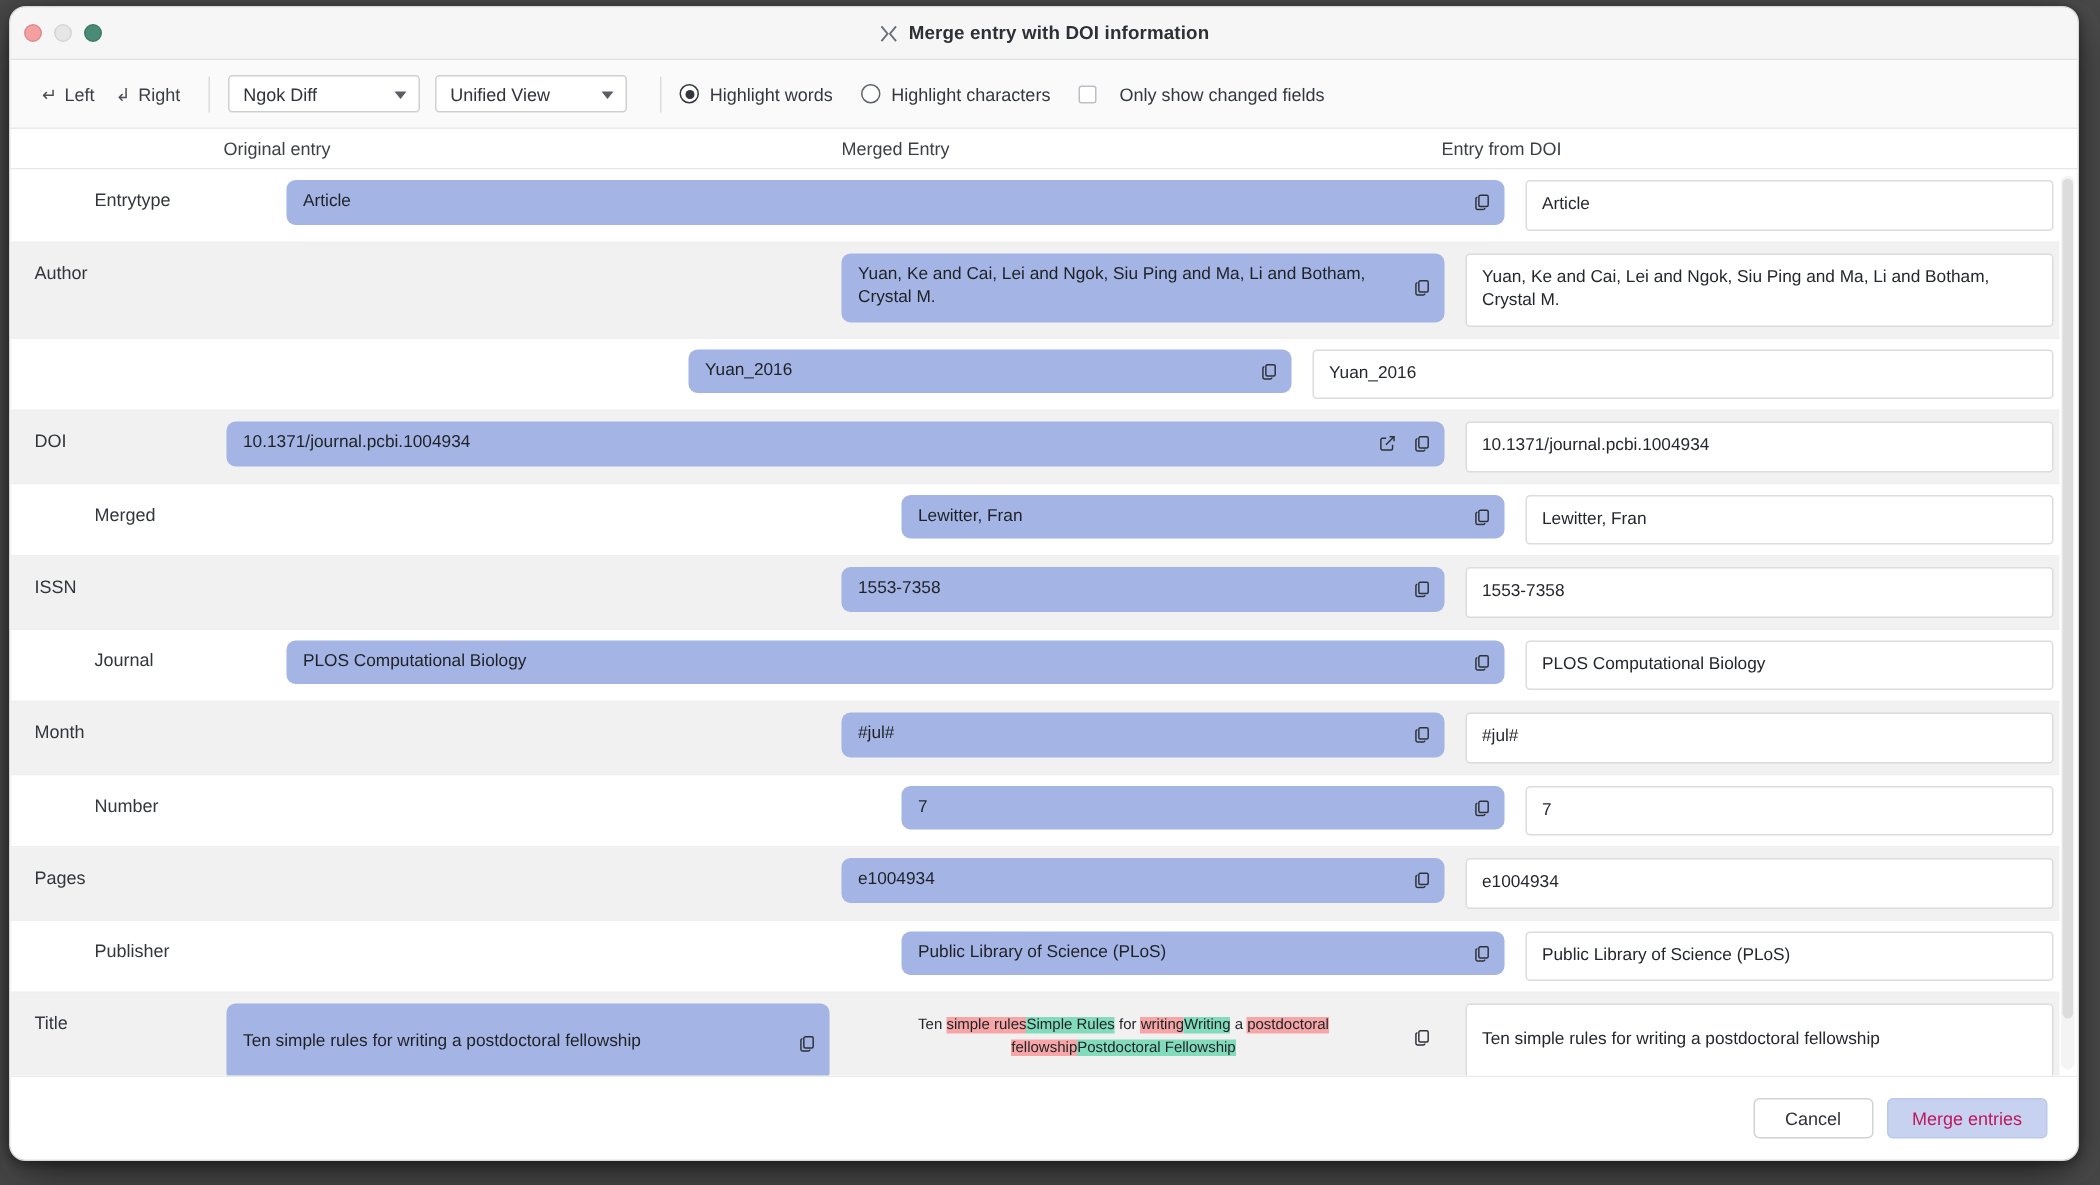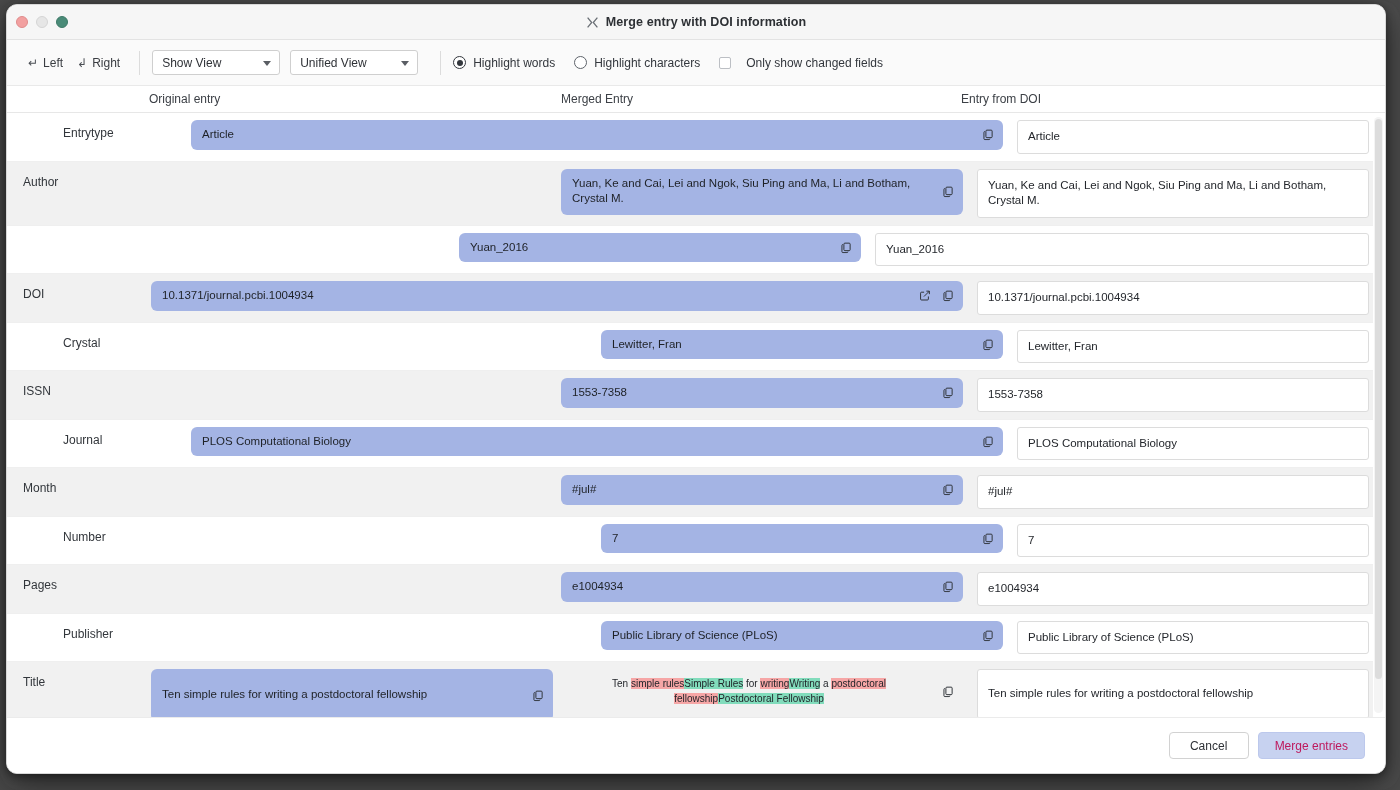--- a/index.html
+++ b/index.html
@@ -252,21 +252,21 @@
       <span>Left</span>
     </div>
     <div class="tb-link">
       <span class="glyph">↲</span>
       <span>Right</span>
     </div>
 
     <div class="tb-sep"></div>
 
     <div class="select">
-      <span>Show View</span>
+      <span>Ngok Diff</span>
       <span class="caret"></span>
     </div>
     <div class="select">
       <span>Unified View</span>
       <span class="caret"></span>
     </div>
 
     <div class="tb-sep"></div>
 
     <div class="radio-group">
@@ -366,21 +366,21 @@
                     </svg>
                   </span>
                 </div>
               </div>
             </div>
             <div class="cell-right">
               <div class="mfield">10.1371/journal.pcbi.1004934</div>
             </div>
           </div>
           <div class="row plain">
-            <div class="cell-label">Crystal</div>
+            <div class="cell-label">Merged</div>
             <div class="cell-left"></div>
             <div class="cell-mid">
               <div class="pill">
                 <span>Lewitter, Fran</span>
                 <div class="pill-icons">
                   <span class="icon-btn">
                     <svg width="12" height="12" viewBox="0 0 16 16" fill="none" stroke="currentColor" stroke-width="1.3">
                       <rect x="5.2" y="2.2" width="8.3" height="10" rx="1.3"></rect>
                       <path d="M10.6 13.6a1.3 1.3 0 0 1-1.3 1.2H3.9a1.3 1.3 0 0 1-1.3-1.2V5.3a1.3 1.3 0 0 1 1.3-1.3"></path>
                     </svg>

